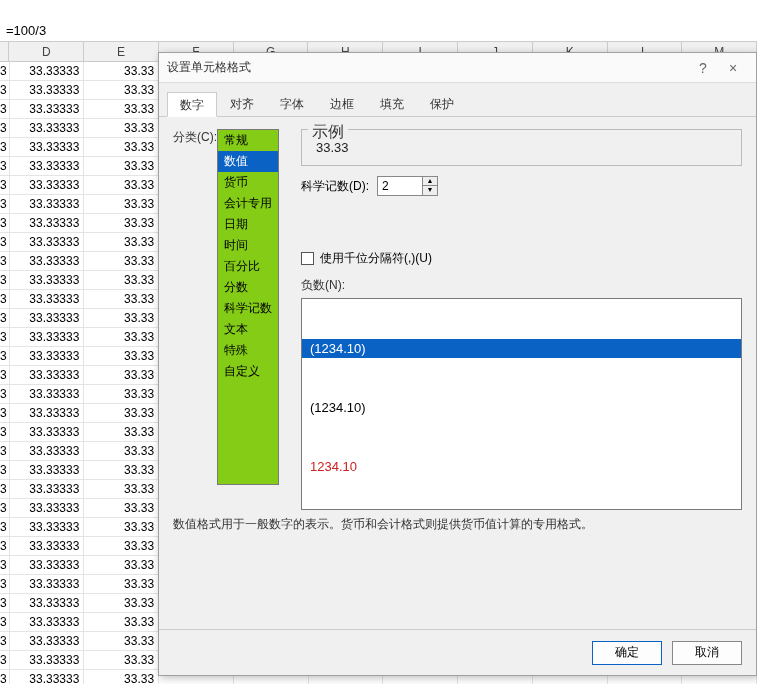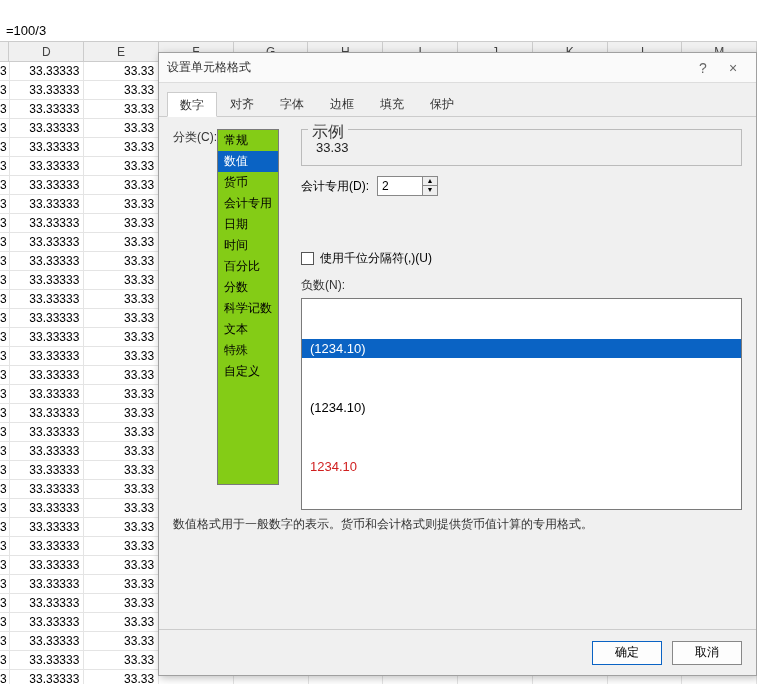--- a/index.html
+++ b/index.html
@@ -721,21 +721,21 @@
           <div class="cat-item">特殊</div>
           <div class="cat-item">自定义</div>
         </div>
     </div>
     <div class="right-col">
       <div class="sample-group">
         <div class="sample-legend">示例</div>
         <div class="sample-val">33.33</div>
       </div>
       <div class="decimal-row">
-        <span>会计专用(D):</span>
+        <span>科学记数(D):</span>
         <div class="spinner">
           <input type="text" value="2" style="">
           <div class="spinner-btns">
             <div class="spin-up">▲</div>
             <div class="spin-down">▼</div>
           </div>
         </div>
       </div>
       <div class="checkbox-row">
         <div class="checkbox"></div>

